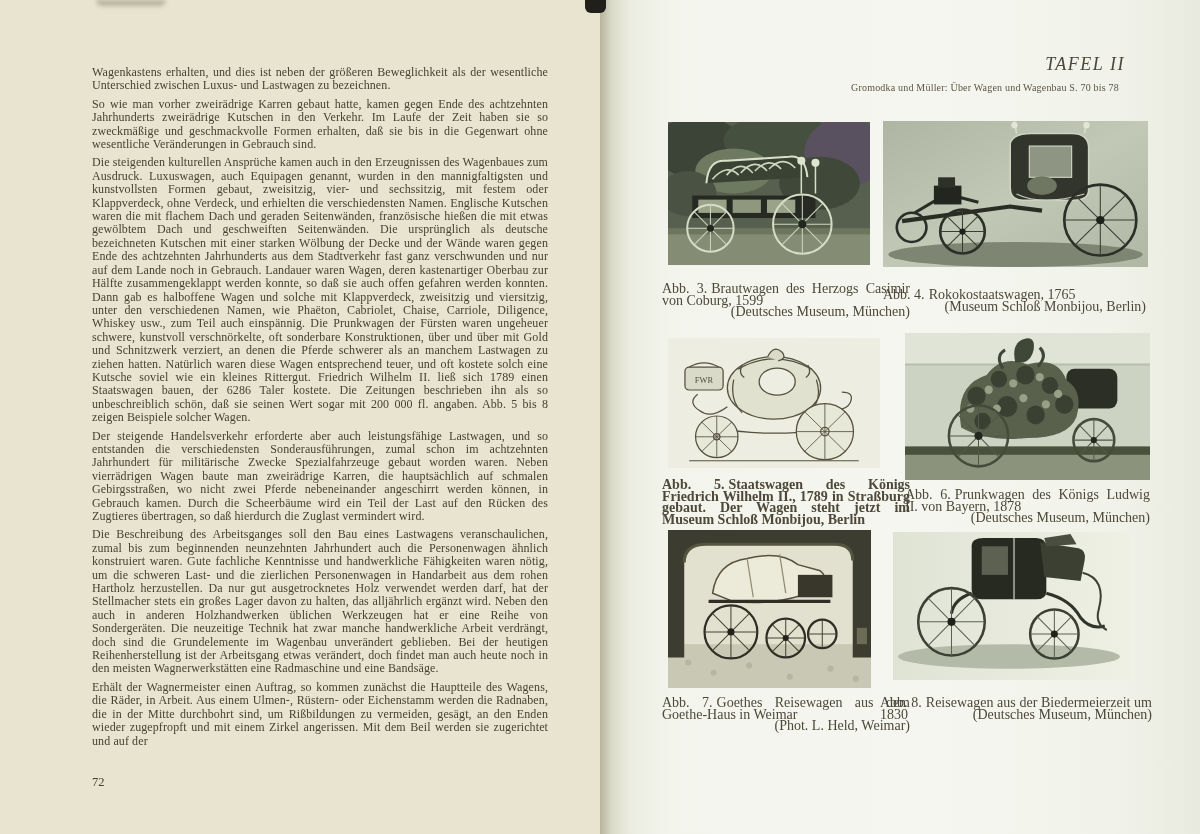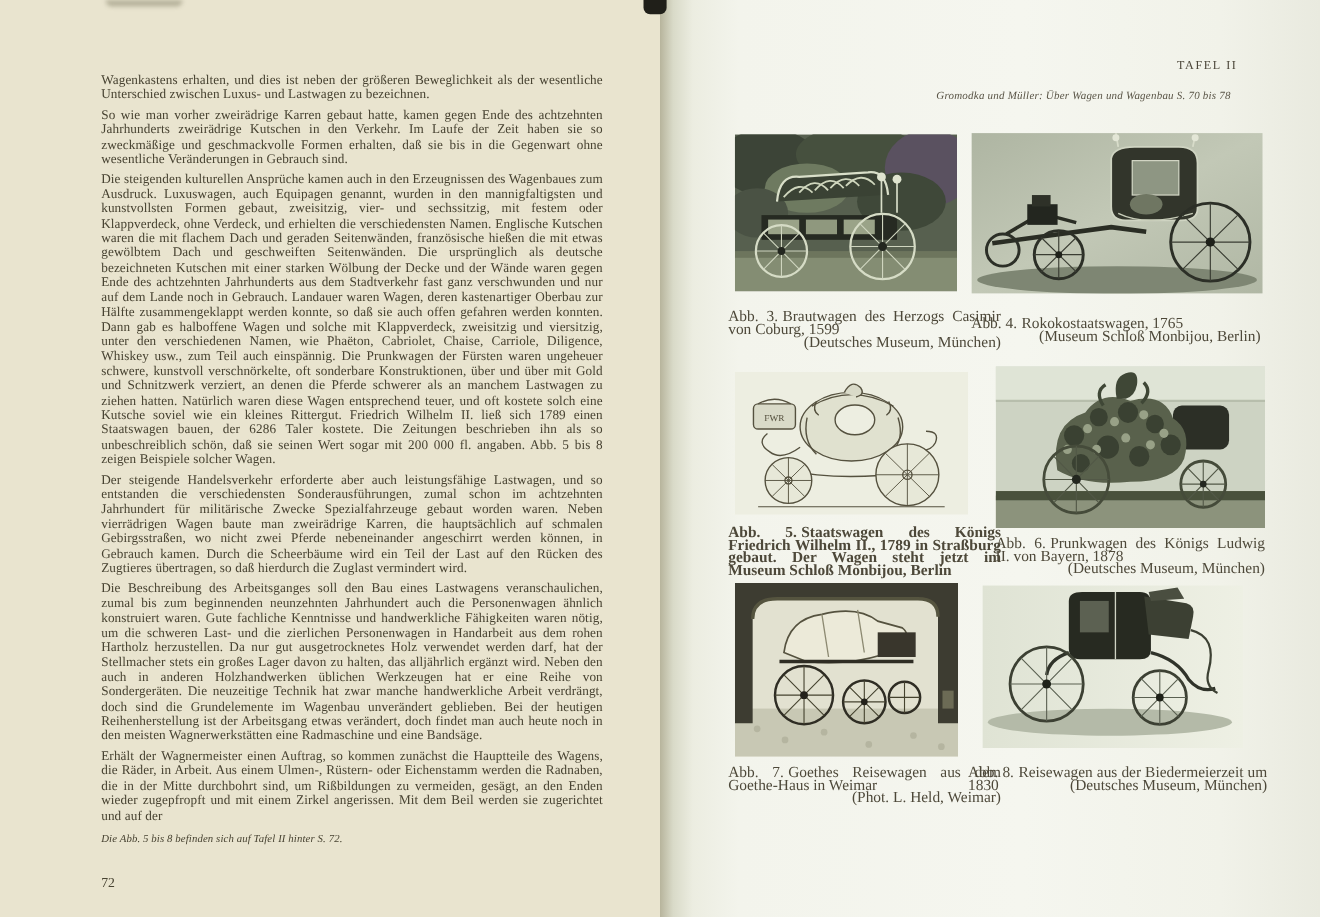--- a/index.html
+++ b/index.html
@@ -29,25 +29,25 @@
   .left-text{position:absolute;left:92px;top:66px;width:456px;color:#474231;}
   .left-text p{
     margin:0 0 5px 0;text-align:justify;font-size:12px;line-height:13.4px;
     letter-spacing:.1px;
   }
   .footnote{font-style:italic;font-size:9.8px !important;line-height:11px !important;margin-top:9px !important;}
   .pagenum{margin-top:27px;font-size:12.5px;color:#474231;}
   
   .plate-title{
     position:absolute;left:960px;top:54px;width:165px;text-align:right;
-    font-size:11px;letter-spacing:1.5px;color:#4c473a;
+    font-style:italic;font-size:18px;letter-spacing:1.5px;color:#4c473a;
   }
   .running-head{
     position:absolute;left:805px;top:82px;width:360px;text-align:center;
-    font-style:italic;font-size:10px;color:#5a5547;letter-spacing:.2px;
+    font-size:10px;color:#5a5547;letter-spacing:.2px;
   }
   
   .figure{position:absolute;overflow:hidden;}
   .figure svg{display:block;width:100%;height:100%;}
   .caption{
     position:absolute;font-size:14px;line-height:11.6px;color:#4d4839;
     text-align:justify;
   }
   .cap-label{margin-right:4px;}
   .cap-credit{float:right;}
@@ -60,21 +60,20 @@
 <div class="gutter-notch"></div>
 <div class="top-smudge"></div>
 
 <div class="left-text">
   <p>Wagenkastens erhalten, und dies ist neben der größeren Beweglichkeit als der wesentliche Unterschied zwischen Luxus- und Lastwagen zu bezeichnen.</p>
   <p>So wie man vorher zweirädrige Karren gebaut hatte, kamen gegen Ende des achtzehnten Jahrhunderts zweirädrige Kutschen in den Verkehr. Im Laufe der Zeit haben sie so zweckmäßige und geschmackvolle Formen erhalten, daß sie bis in die Gegenwart ohne wesentliche Veränderungen in Gebrauch sind.</p>
   <p>Die steigenden kulturellen Ansprüche kamen auch in den Erzeugnissen des Wagenbaues zum Ausdruck. Luxuswagen, auch Equipagen genannt, wurden in den mannigfaltigsten und kunstvollsten Formen gebaut, zweisitzig, vier- und sechssitzig, mit festem oder Klappverdeck, ohne Verdeck, und erhielten die verschiedensten Namen. Englische Kutschen waren die mit flachem Dach und geraden Seitenwänden, französische hießen die mit etwas gewölbtem Dach und geschweiften Seitenwänden. Die ursprünglich als deutsche bezeichneten Kutschen mit einer starken Wölbung der Decke und der Wände waren gegen Ende des achtzehnten Jahrhunderts aus dem Stadtverkehr fast ganz verschwunden und nur auf dem Lande noch in Gebrauch. Landauer waren Wagen, deren kastenartiger Oberbau zur Hälfte zusammengeklappt werden konnte, so daß sie auch offen gefahren werden konnten. Dann gab es halboffene Wagen und solche mit Klappverdeck, zweisitzig und viersitzig, unter den verschiedenen Namen, wie Phaëton, Cabriolet, Chaise, Carriole, Diligence, Whiskey usw., zum Teil auch einspännig. Die Prunkwagen der Fürsten waren ungeheuer schwere, kunstvoll verschnörkelte, oft sonderbare Konstruktionen, über und über mit Gold und Schnitzwerk verziert, an denen die Pferde schwerer als an manchem Lastwagen zu ziehen hatten. Natürlich waren diese Wagen entsprechend teuer, und oft kostete solch eine Kutsche soviel wie ein kleines Rittergut. Friedrich Wilhelm II. ließ sich 1789 einen Staatswagen bauen, der 6286 Taler kostete. Die Zeitungen beschrieben ihn als so unbeschreiblich schön, daß sie seinen Wert sogar mit 200 000 fl. angaben. Abb. 5 bis 8 zeigen Beispiele solcher Wagen.</p>
   <p>Der steigende Handelsverkehr erforderte aber auch leistungsfähige Lastwagen, und so entstanden die verschiedensten Sonderausführungen, zumal schon im achtzehnten Jahrhundert für militärische Zwecke Spezialfahrzeuge gebaut worden waren. Neben vierrädrigen Wagen baute man zweirädrige Karren, die hauptsächlich auf schmalen Gebirgsstraßen, wo nicht zwei Pferde nebeneinander angeschirrt werden können, in Gebrauch kamen. Durch die Scheerbäume wird ein Teil der Last auf den Rücken des Zugtieres übertragen, so daß hierdurch die Zuglast vermindert wird.</p>
   <p>Die Beschreibung des Arbeitsganges soll den Bau eines Lastwagens veranschaulichen, zumal bis zum beginnenden neunzehnten Jahrhundert auch die Personenwagen ähnlich konstruiert waren. Gute fachliche Kenntnisse und handwerkliche Fähigkeiten waren nötig, um die schweren Last- und die zierlichen Personenwagen in Handarbeit aus dem rohen Hartholz herzustellen. Da nur gut ausgetrocknetes Holz verwendet werden darf, hat der Stellmacher stets ein großes Lager davon zu halten, das alljährlich ergänzt wird. Neben den auch in anderen Holzhandwerken üblichen Werkzeugen hat er eine Reihe von Sondergeräten. Die neuzeitige Technik hat zwar manche handwerkliche Arbeit verdrängt, doch sind die Grundelemente im Wagenbau unverändert geblieben. Bei der heutigen Reihenherstellung ist der Arbeitsgang etwas verändert, doch findet man auch heute noch in den meisten Wagnerwerkstätten eine Radmaschine und eine Bandsäge.</p>
   <p>Erhält der Wagnermeister einen Auftrag, so kommen zunächst die Hauptteile des Wagens, die Räder, in Arbeit. Aus einem Ulmen-, Rüstern- oder Eichenstamm werden die Radnaben, die in der Mitte durchbohrt sind, um Rißbildungen zu vermeiden, gesägt, an den Enden wieder zugepfropft und mit einem Zirkel angerissen. Mit dem Beil werden sie zugerichtet und auf der</p>
-  <p class="footnote">Die Abb. 5 bis 8 befinden sich auf Tafel II hinter S. 72.</p>
   <div class="pagenum">72</div>
 </div>
 
 <div class="plate-title">TAFEL II</div>
 <div class="running-head">Gromodka und Müller: Über Wagen und Wagenbau   S. 70 bis 78</div>
 
 <div class="figure" style="left:668px;top:122px;width:202px;height:143px;">
   <svg viewBox="0 0 200 140" preserveAspectRatio="none">
     <rect width="200" height="140" fill="#57604f"></rect>
     <ellipse cx="30" cy="25" rx="45" ry="30" fill="#3c4437"></ellipse>

